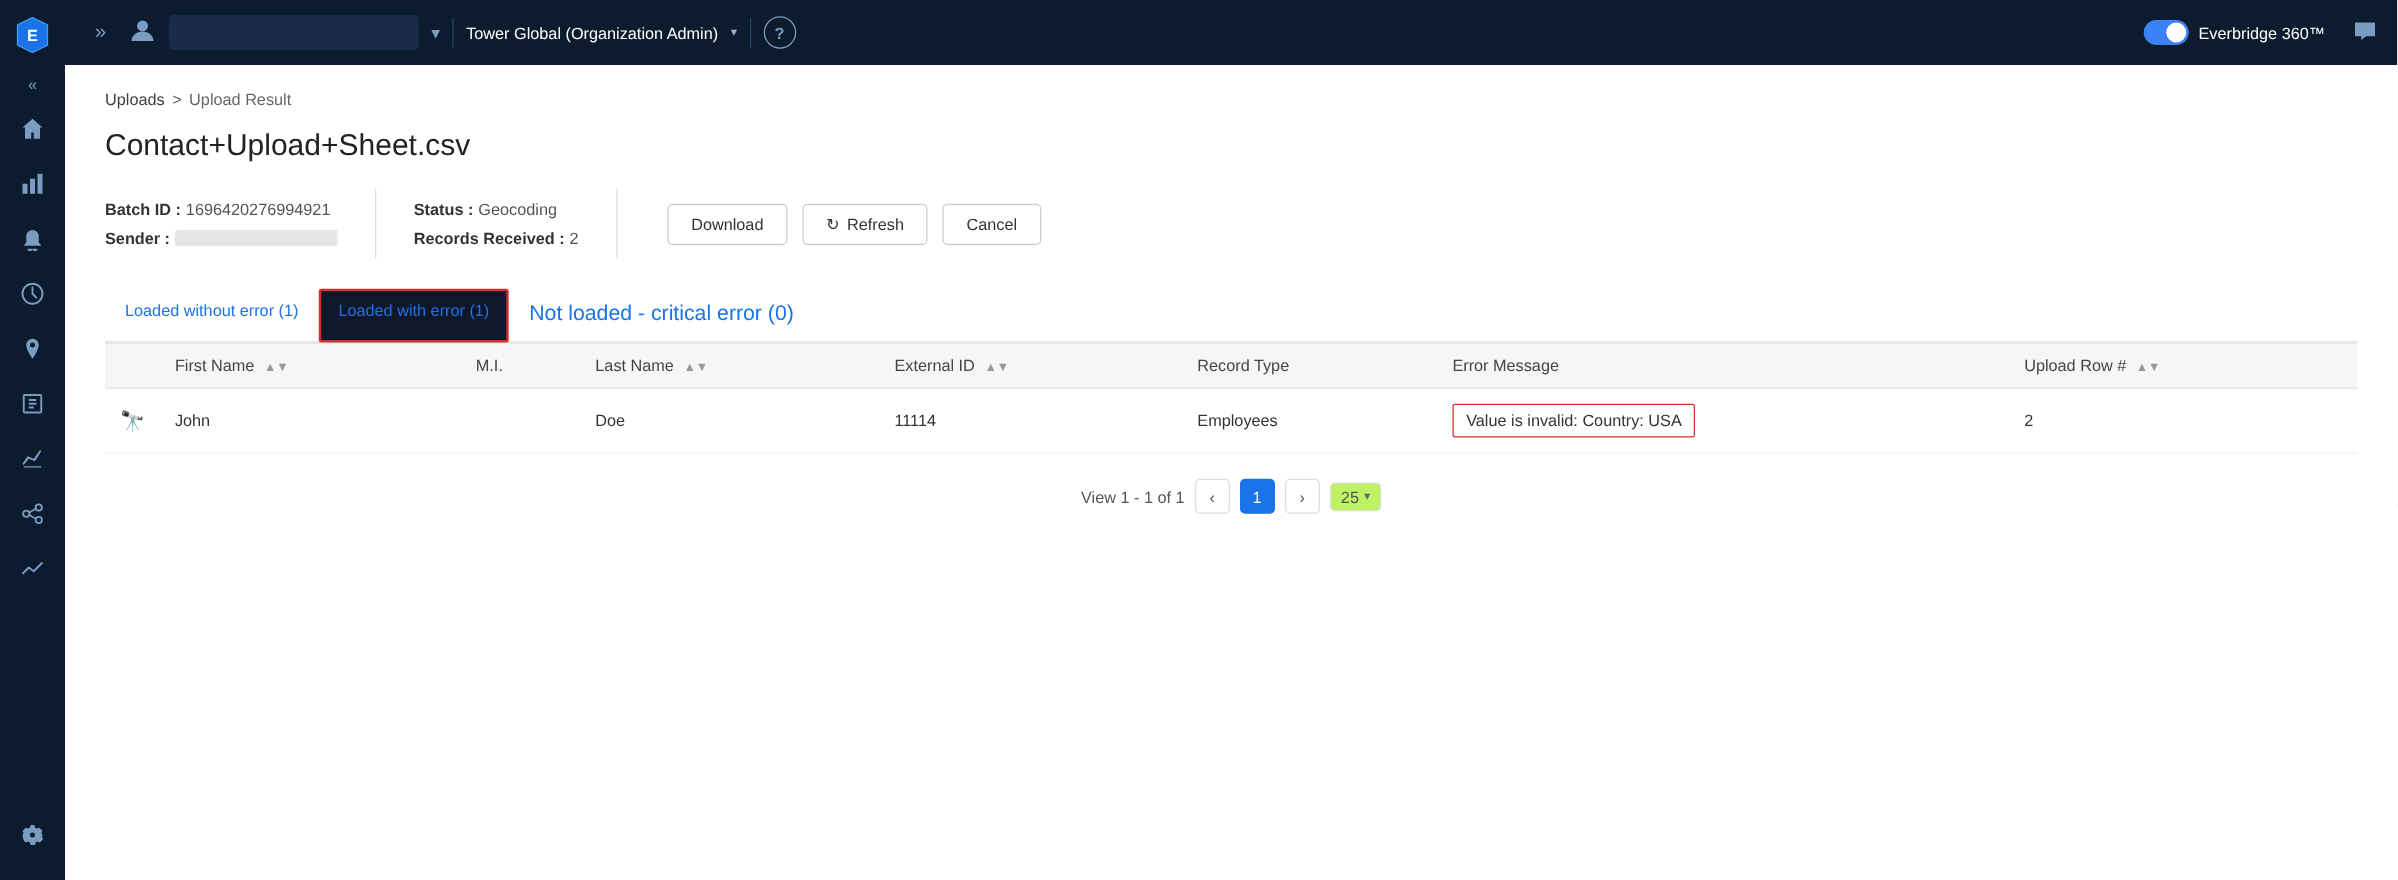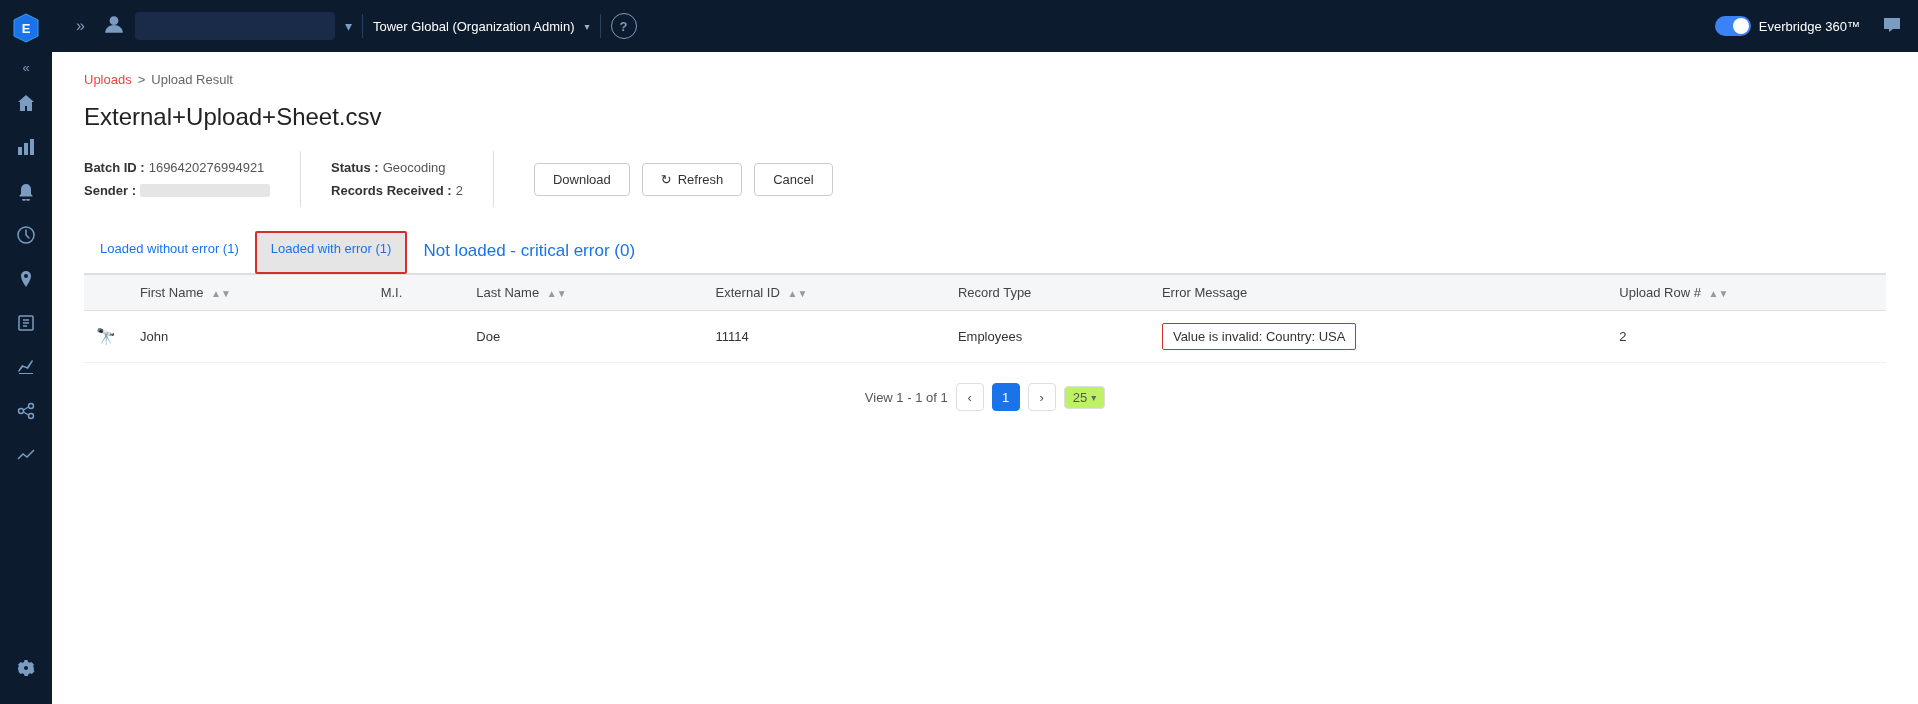--- a/index.html
+++ b/index.html
@@ -114,26 +114,26 @@
     <div style="color:#7a9cc0;cursor:pointer;margin-left:12px;">
       <svg viewBox="0 0 20 20" width="20" height="20" fill="#7a9cc0">
           <path d="M2 3h16v11H11l-4 3v-3H2V3z"></path>
         </svg>
     </div>
   </div>
 
   <div style="flex:1;background:#fff;overflow-y:auto;padding:20px 32px;">
 
     <div style="display:flex;align-items:center;gap:6px;font-size:13px;margin-bottom:16px;">
-      <a style="color:#ef4444;text-decoration:none;cursor:pointer;text-align:right;">Uploads</a>
+      <a style="color:#404040;text-decoration:none;cursor:pointer;text-align:right;">Uploads</a>
       <span style="color:#666;">&gt;</span>
       <span style="color:#666;">Upload Result</span>
     </div>
 
-    <h1 style="font-size:24px;font-weight:400;color:#222;margin-bottom:20px;">External+Upload+Sheet.csv</h1>
+    <h1 style="font-size:24px;font-weight:400;color:#222;margin-bottom:20px;">Contact+Upload+Sheet.csv</h1>
 
     <div style="display:flex;align-items:center;gap:30px;margin-bottom:24px;">
       <div style="display:flex;flex-direction:column;gap:8px;">
         <div style="display:flex;align-items:flex-end;gap:4px;font-size:13px;">
           <span style="font-weight:600;color:#333;">Batch ID :</span>
           <span style="color:#555;">1696420276994921</span>
         </div>
         <div style="display:flex;align-items:center;gap:4px;font-size:13px;">
           <span style="font-weight:600;color:#333;">Sender :</span>
           <span style="display:inline-block;width:130px;height:13px;background:#ccc;border-radius:2px;opacity:0.5;vertical-align:middle;"></span>
@@ -162,21 +162,21 @@
           <span>Refresh</span>
         </button>
         <button style="padding:8px 18px;border:1px solid #ccc;background:#fff;border-radius:4px;cursor:pointer;font-size:13px;color:#333;">Cancel</button>
       </div>
     </div>
 
     <div style="display:flex;gap:0;margin-bottom:0;border-bottom:1px solid #ddd;">
       <div style="padding:10px 16px;cursor:pointer;font-size:13px;color:#1a73e8;border-bottom:2px solid transparent;">
         <span>Loaded without error (1)</span>
       </div>
-      <div style="padding:8px 14px;cursor:pointer;font-size:13px;color:#1a73e8;border:2px solid #d32f2f;border-radius:2px;margin-bottom:-1px;background:#e5e5e5;">
+      <div style="padding:8px 14px;cursor:pointer;font-size:13px;color:#1a73e8;border:2px solid #d32f2f;border-radius:2px;margin-bottom:-1px;background:#0f172a;">
         <span>Loaded with error (1)</span>
       </div>
       <div style="padding:10px 16px;cursor:pointer;font-size:17px;color:#1a73e8;border-bottom:2px solid transparent;">
         <span>Not loaded - critical error (0)</span>
       </div>
     </div>
 
     <div style="width:100%;margin-top:0;">
       <table style="width:100%;border-collapse:collapse;font-size:13px;">
         <thead>

